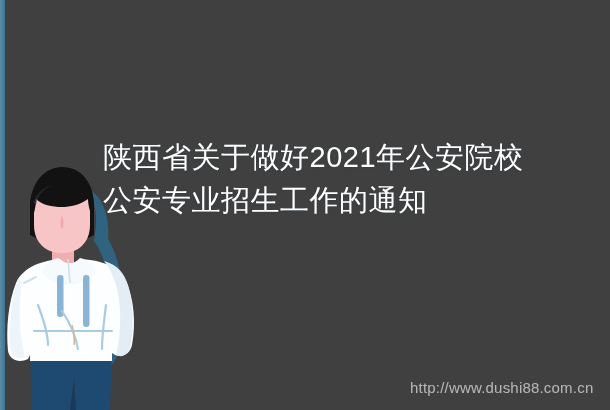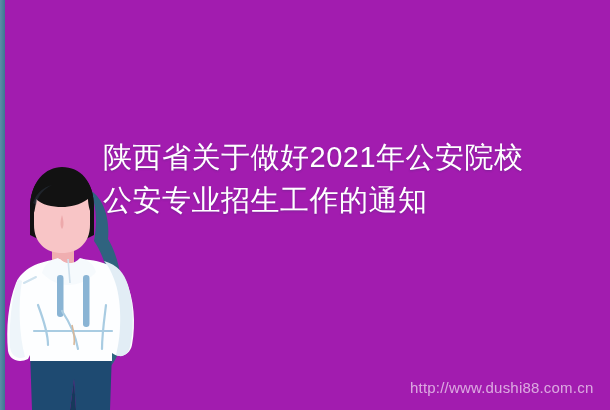--- a/index.html
+++ b/index.html
@@ -5,21 +5,21 @@
   html, body {
     margin: 0;
     padding: 0;
     background: #ffffff;
   }
   #banner {
     position: relative;
     width: 610px;
     height: 410px;
     overflow: hidden;
-    background: #a21caf;
+    background: #404040;
     font-family: "Liberation Sans", "DejaVu Sans", sans-serif;
   }
   
   #banner .edge-strip {
     position: absolute;
     left: 0;
     top: 0;
     width: 5px;
     height: 410px;
     background: linear-gradient(to right, #5d8ca6 0%, #4a7f9b 60%, #3c7593 100%);

